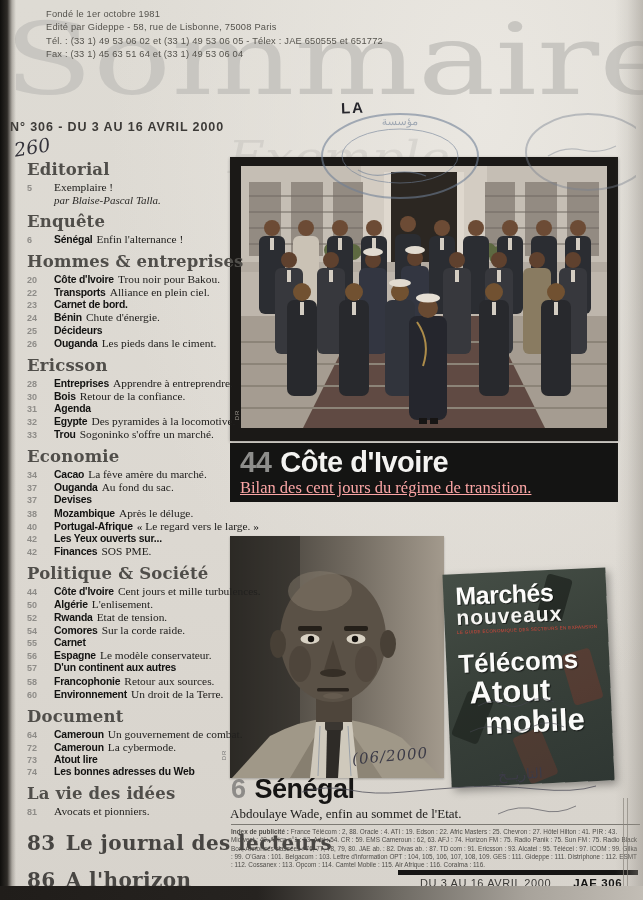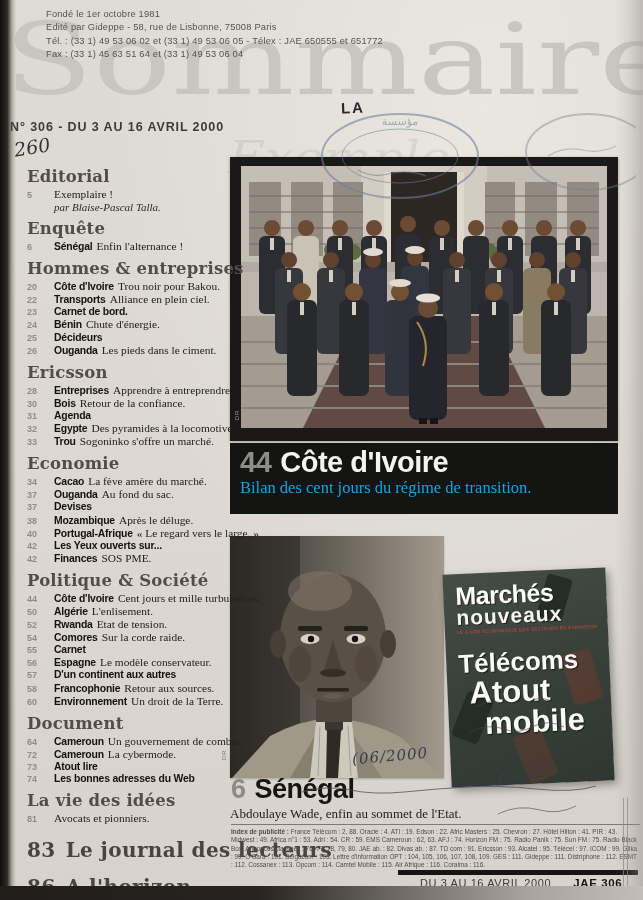--- a/index.html
+++ b/index.html
@@ -25,46 +25,46 @@
   .ghost{position:absolute;left:228px;top:132px;z-index:1;font-family:"DejaVu Serif",serif;font-style:italic;
         font-size:44px;color:rgba(110,108,104,.12);transform:scaleX(1.15);transform-origin:left top;}
   .issue-line{position:absolute;left:10px;top:120px;z-index:6;font-size:12.5px;font-weight:bold;color:#3d3b38;letter-spacing:.9px;}
   .hand-260{position:absolute;left:14px;top:136px;z-index:6;font-family:"DejaVu Serif",serif;font-style:italic;
         font-size:19px;color:#34333b;transform:rotate(-9deg);}
 
   
   #toc-root{position:absolute;left:27px;top:152px;width:206px;z-index:5;}
   .toc-heading{font-family:"DejaVu Serif",serif;font-weight:bold;font-size:16.5px;line-height:17px;
         color:#504e4a;margin:7px 0 3px;letter-spacing:.2px;white-space:nowrap;}
-  .toc-heading:first-child{margin-top:16px;}
+  .toc-heading:first-child{margin-top:9px;}
   .toc-row{display:flex;align-items:baseline;line-height:12.1px;white-space:nowrap;}
   .toc-num{flex:0 0 27px;font-size:9px;font-weight:bold;color:#8e8c88;}
   .toc-topic{font-size:10.4px;font-weight:bold;color:#121211;margin-right:4px;letter-spacing:-.2px;}
   .toc-desc{font-family:"Liberation Serif",serif;font-size:11.4px;color:#22211f;}
   .toc-sub{margin-left:27px;font-family:"Liberation Serif",serif;font-style:italic;font-size:11px;
         line-height:12px;color:#2a2927;}
   .big-entry{display:flex;align-items:baseline;margin-top:13px;font-family:"DejaVu Serif",serif;
         font-weight:bold;font-size:20px;color:#474542;letter-spacing:.4px;white-space:nowrap;}
   .big-entry .be-num{margin-right:10px;}
 
   
   .photo-top{position:absolute;left:230px;top:157px;width:388px;height:284px;z-index:4;
         background:#1b1917;box-shadow:0 1px 3px rgba(0,0,0,.3);}
   .photo-top svg{position:absolute;left:11px;top:9px;}
   .credit{position:absolute;z-index:8;font-size:6px;color:#9a958d;transform:rotate(-90deg);letter-spacing:1px;}
   .credit1{left:232px;top:412px;}
   .credit2{left:219px;top:752px;color:#777;}
 
   
-  .caption-band{position:absolute;left:230px;top:443px;width:388px;height:71px;background:#141413;z-index:5;
+  .caption-band{position:absolute;left:230px;top:443px;width:388px;height:59px;background:#141413;z-index:5;
         padding:0;box-sizing:border-box;}
   .cb-row1{margin:5px 0 0 10px;font-size:29px;font-weight:bold;letter-spacing:-.5px;line-height:29px;}
   .cb-num{color:#8d8d8b;margin-right:9px;}
   .cb-title{color:#f4f3f1;}
-  .cb-sub{margin:1px 0 0 10px;font-family:"Liberation Serif",serif;font-size:16.5px;color:#0ea5e9;}
+  .cb-sub{margin:1px 0 0 10px;font-family:"Liberation Serif",serif;font-size:16.5px;color:#fca5a5;text-decoration:underline;}
 
   
   .stamp{position:absolute;z-index:9;opacity:.58;}
   .stamp1{left:318px;top:110px;}
   .stamp2{left:518px;top:112px;opacity:.42;}
   .hand-la{position:absolute;left:341px;top:99px;z-index:10;font-size:15px;font-weight:bold;color:#26262c;
         transform:rotate(-2deg);letter-spacing:2px;}
   .hand-date{position:absolute;left:352px;top:747px;z-index:12;font-family:"DejaVu Serif",serif;font-style:italic;
         font-size:15px;color:#3c3b47;transform:rotate(-5deg);letter-spacing:1px;}
   .hand-arabic{position:absolute;left:498px;top:766px;z-index:12;font-size:14px;color:#3c3b47;

